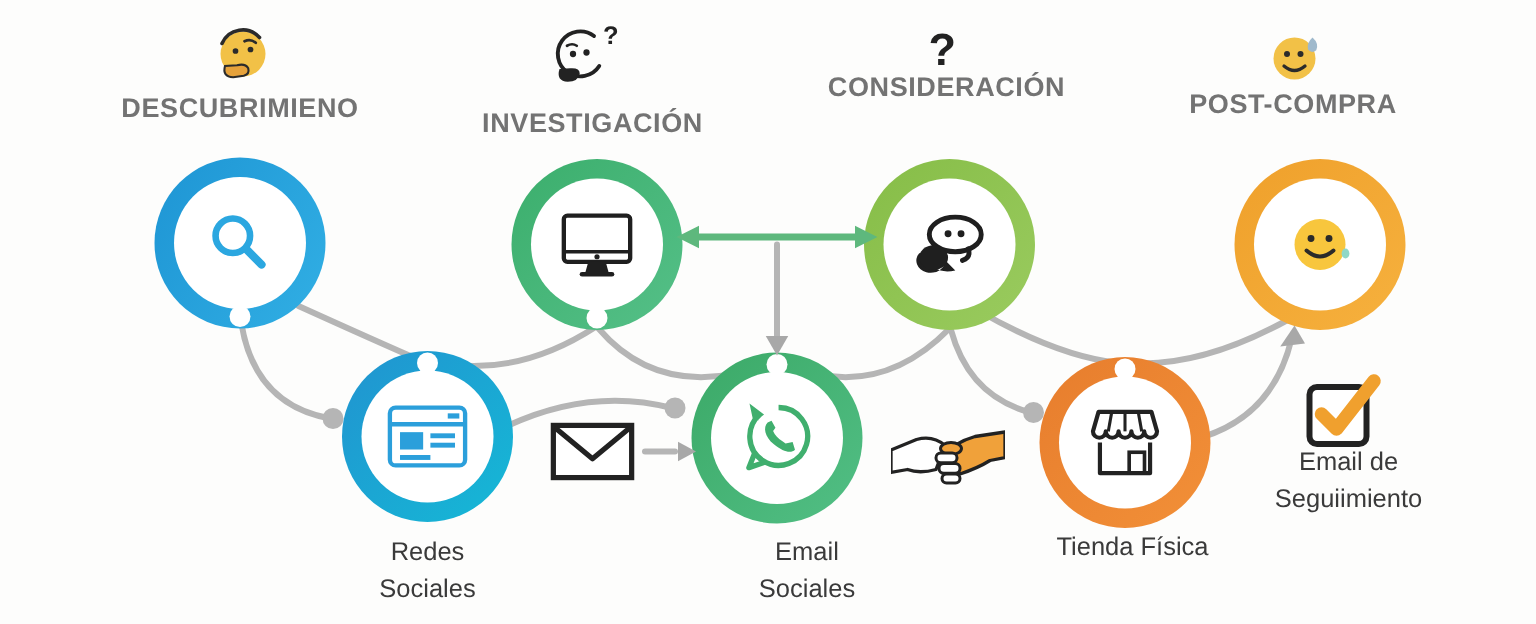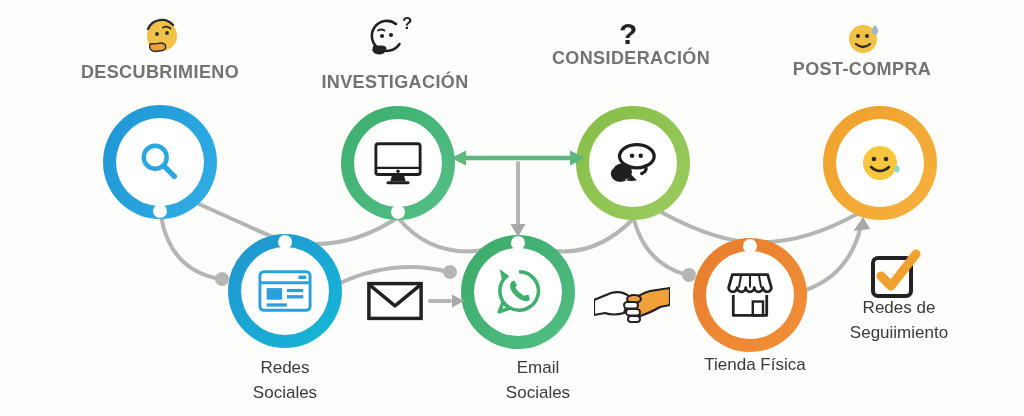--- a/index.html
+++ b/index.html
@@ -201,21 +201,21 @@
   <div>Sociales</div>
 </div>
 <div class="node-label" style="left:428px;top:356px;">
   <div>Email</div>
   <div>Sociales</div>
 </div>
 <div class="node-label" style="left:645px;top:353px;">
   <div>Tienda Física</div>
 </div>
 <div class="node-label" style="left:789px;top:296px;">
-  <div>Redes de</div>
+  <div>Email de</div>
   <div>Seguiimiento</div>
 </div>
 
 <svg class="overlay-top" width="1024" height="416" viewBox="0 0 1024 416">
   <g>
     <line x1="462" y1="158" x2="574" y2="158" stroke="#5EB87D" stroke-width="4.6"></line>
     <polygon points="451,158 466,150.5 466,165.5" fill="#5EB87D"></polygon>
     <polygon points="585,158 570,150.5 570,165.5" fill="#5EB87D"></polygon>
   </g>
   <g fill="#A8A8A8">

